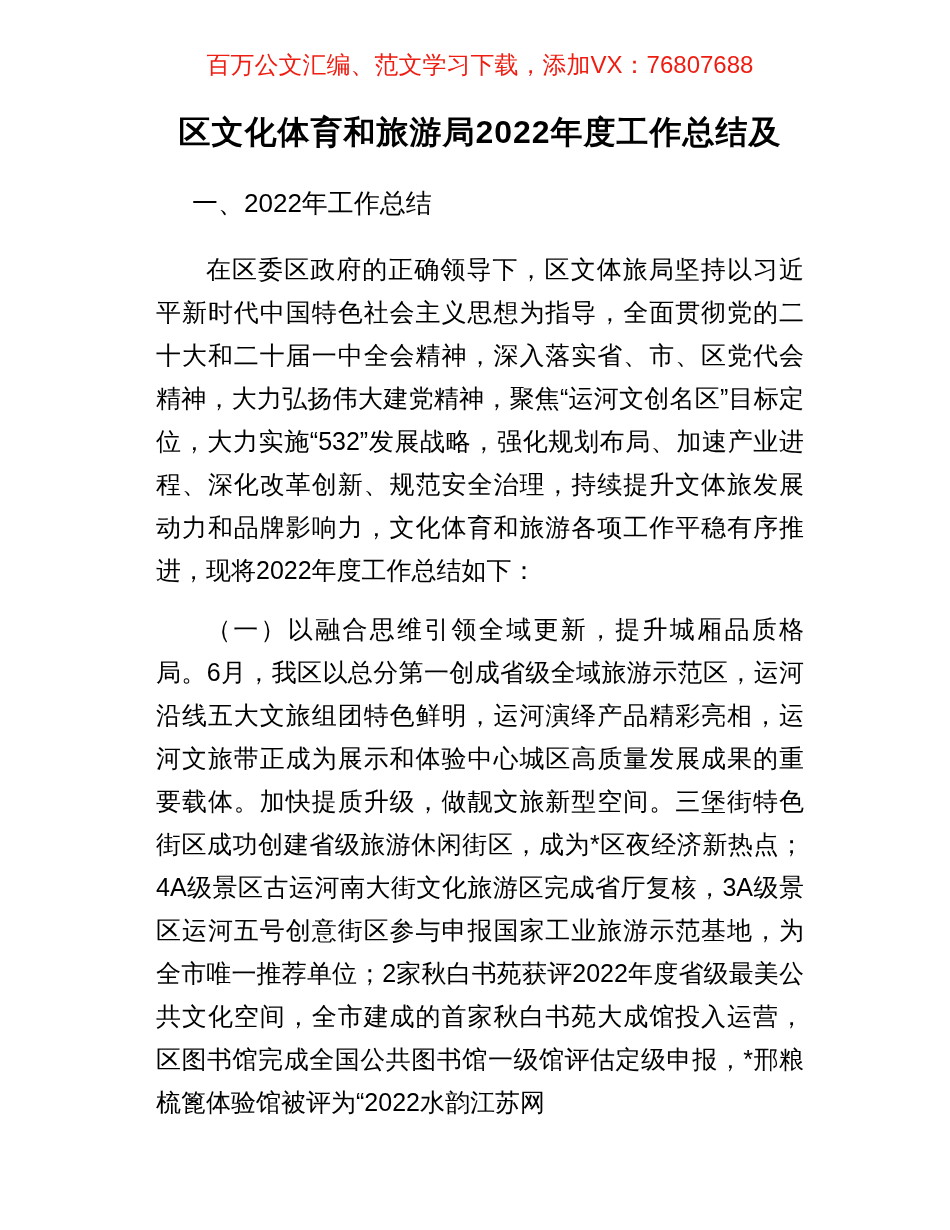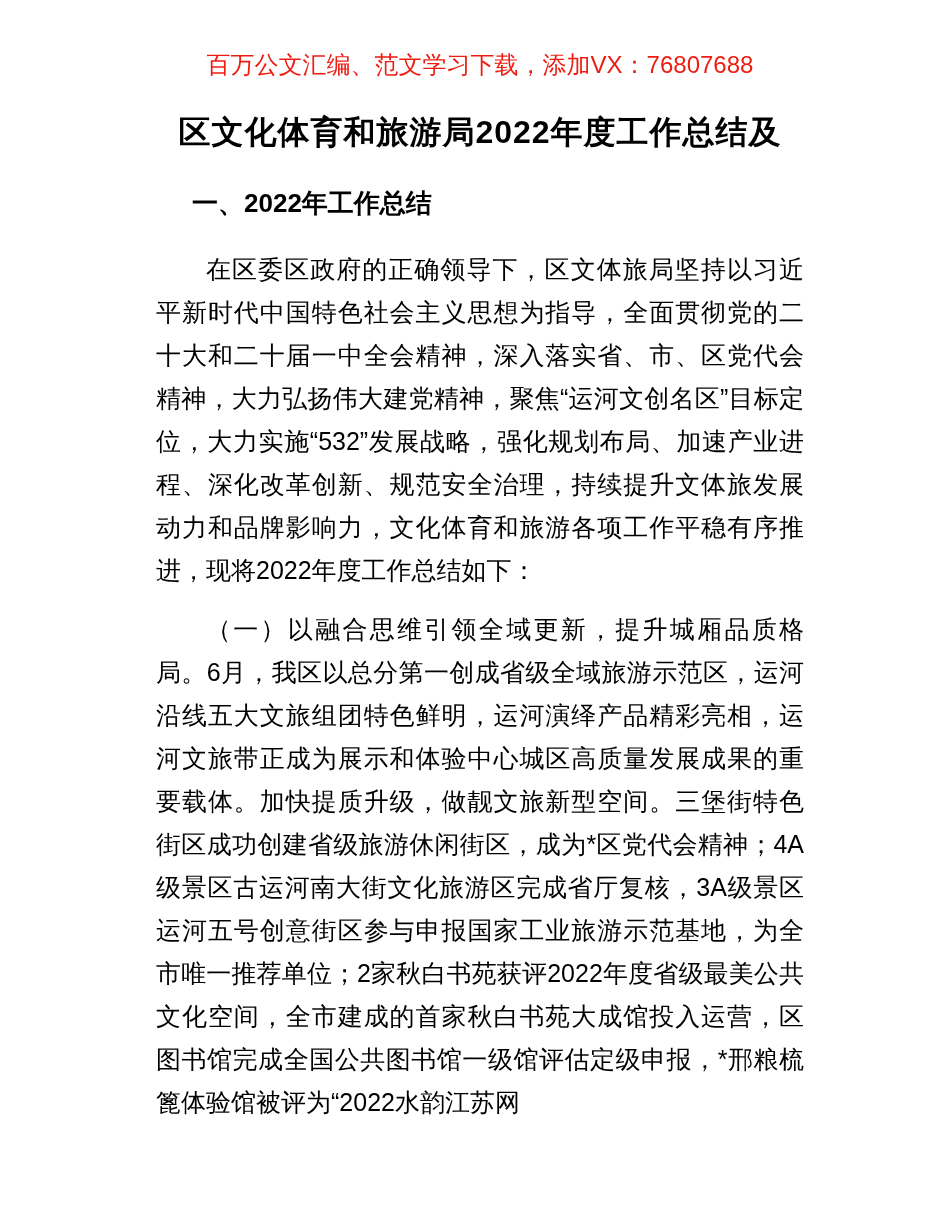--- a/index.html
+++ b/index.html
@@ -35,21 +35,21 @@
     line-height: 53px;
     letter-spacing: 1px;
   }
   .title-line {
     display: block;
   }
   .section-heading {
     margin-top: 10px;
     font-size: 26px;
     line-height: 46px;
-    font-weight: bold;
+    font-weight: normal;
     text-indent: 2em;
   }
   .body-text p {
     margin: 16px;
     font-size: 25px;
     line-height: 43px;
     text-align: justify;
     text-indent: 2em;
     word-break: break-all;
   }
@@ -65,16 +65,16 @@
   <div class="notice">百万公文汇编、范文学习下载，添加VX：76807688</div>
 
   <h1 class="title">
     <span class="title-line">区文化体育和旅游局2022年度工作总结及</span>
   </h1>
 
   <h2 class="section-heading">一、2022年工作总结</h2>
 
   <div class="body-text">
     <p class="first">在区委区政府的正确领导下，区文体旅局坚持以习近平新时代中国特色社会主义思想为指导，全面贯彻党的二十大和二十届一中全会精神，深入落实省、市、区党代会精神，大力弘扬伟大建党精神，聚焦“运河文创名区”目标定位，大力实施“532”发展战略，强化规划布局、加速产业进程、深化改革创新、规范安全治理，持续提升文体旅发展动力和品牌影响力，文化体育和旅游各项工作平稳有序推进，现将2022年度工作总结如下：</p>
-    <p>（一）以融合思维引领全域更新，提升城厢品质格局。6月，我区以总分第一创成省级全域旅游示范区，运河沿线五大文旅组团特色鲜明，运河演绎产品精彩亮相，运河文旅带正成为展示和体验中心城区高质量发展成果的重要载体。加快提质升级，做靓文旅新型空间。三堡街特色街区成功创建省级旅游休闲街区，成为*区党代会精神；4A级景区古运河南大街文化旅游区完成省厅复核，3A级景区运河五号创意街区参与申报国家工业旅游示范基地，为全市唯一推荐单位；2家秋白书苑获评2022年度省级最美公共文化空间，全市建成的首家秋白书苑大成馆投入运营，区图书馆完成全国公共图书馆一级馆评估定级申报，*邢粮梳篦体验馆被评为“2022水韵江苏网</p>
+    <p>（一）以融合思维引领全域更新，提升城厢品质格局。6月，我区以总分第一创成省级全域旅游示范区，运河沿线五大文旅组团特色鲜明，运河演绎产品精彩亮相，运河文旅带正成为展示和体验中心城区高质量发展成果的重要载体。加快提质升级，做靓文旅新型空间。三堡街特色街区成功创建省级旅游休闲街区，成为*区夜经济新热点；4A级景区古运河南大街文化旅游区完成省厅复核，3A级景区运河五号创意街区参与申报国家工业旅游示范基地，为全市唯一推荐单位；2家秋白书苑获评2022年度省级最美公共文化空间，全市建成的首家秋白书苑大成馆投入运营，区图书馆完成全国公共图书馆一级馆评估定级申报，*邢粮梳篦体验馆被评为“2022水韵江苏网</p>
   </div>
 
 </div>
 
 </body></html>

